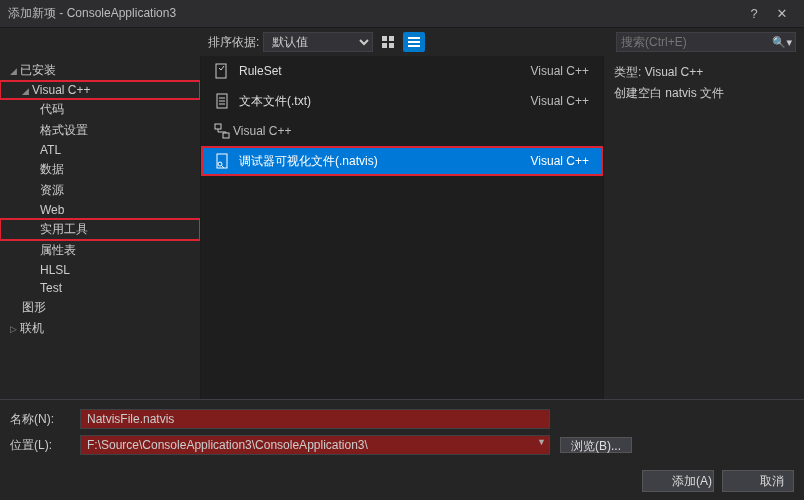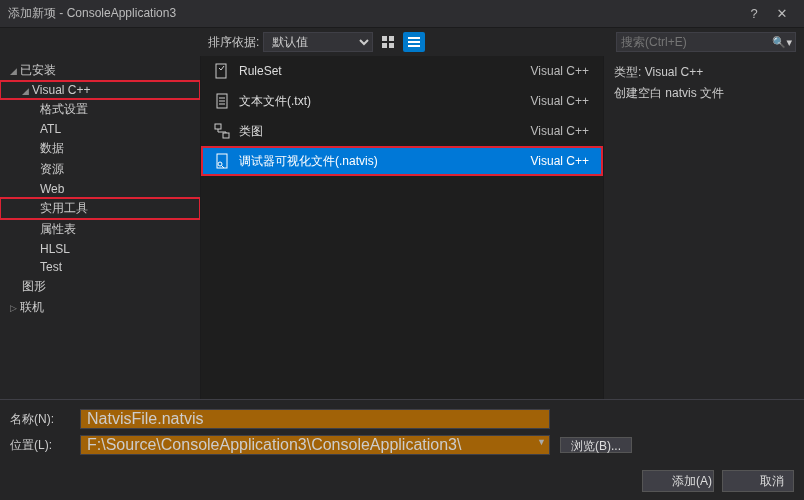--- a/index.html
+++ b/index.html
@@ -105,22 +105,22 @@
   
   .bottom {
     background: #252526;
     border-top:1px solid #3f3f46;
     padding: 6px 10px;
   }
   .form-row { display:flex; align-items:center; height:26px; gap:10px;}
   .form-row label { width:60px; color:#ccc;}
   .form-row input {
     flex:1; max-width:470px;
-    background:#a16207; border:1px solid #3f3f46; color:#ccc;
-    height:20px; padding:0 6px; font-size:16px;
+    background:#7f1d1d; border:1px solid #3f3f46; color:#ccc;
+    height:20px; padding:0 6px; font-size:12px;
   }
   .form-row .loc-wrap { flex:1; max-width:470px; position:relative; display:flex;}
   .form-row .loc-wrap input { width:100%; padding-right:36px;}
   .form-row .loc-wrap .dd { position:absolute; right:4px; top:2px; color:#aaa; font-size:9px;}
   .browse-btn {
     background:#3f3f46; border:1px solid #555; color:#ddd;
     height:16px; padding:0 10px; font-size:12px; cursor:pointer;
   }
   .footer {
     display:flex; justify-content:flex-end; gap:8px;
@@ -167,20 +167,21 @@
   <div class="search-box">
     <input type="text" placeholder="搜索(Ctrl+E)" style="">
     <span class="mag">🔍▾</span>
   </div>
 </div>
 
 <div class="main">
   <div class="sidebar">
     <div class="tree-item"><span class="arrow">◢</span><span>已安装</span></div>
     <div class="tree-item level1 red"><span class="arrow">◢</span><span>Visual C++</span></div>
+    <div class="tree-item level2"><span>代码</span></div>
     <div class="tree-item level2"><span>格式设置</span></div>
     <div class="tree-item level2"><span>ATL</span></div>
     <div class="tree-item level2"><span>数据</span></div>
     <div class="tree-item level2"><span>资源</span></div>
     <div class="tree-item level2"><span>Web</span></div>
     <div class="tree-item level2 red"><span>实用工具</span></div>
     <div class="tree-item level2"><span>属性表</span></div>
     <div class="tree-item level2"><span>HLSL</span></div>
     <div class="tree-item level2"><span>Test</span></div>
     <div class="tree-item level1"><span>图形</span></div>
@@ -211,21 +212,20 @@
       <span class="lang">Visual C++</span>
     </div>
     <div class="tpl-row">
       <span class="icon">
           <svg width="16" height="16" viewBox="0 0 16 16">
             <rect x="1" y="1" width="6" height="5" fill="none" stroke="#ccc"></rect>
             <rect x="9" y="10" width="6" height="5" fill="none" stroke="#ccc"></rect>
             <path d="M4 6v3h8v1" stroke="#ccc" fill="none"></path>
           </svg>
         </span>
-      <span class="label">类图</span>
       <span class="lang">Visual C++</span>
     </div>
     <div class="tpl-row selected red-box">
       <span class="icon">
           <svg width="16" height="16" viewBox="0 0 16 16">
             <rect x="3" y="1" width="10" height="14" fill="none" stroke="#fff"></rect>
             <circle cx="6" cy="11" r="2" fill="none" stroke="#fff"></circle>
             <line x1="7.5" y1="12.5" x2="10" y2="15" stroke="#fff"></line>
           </svg>
         </span>

